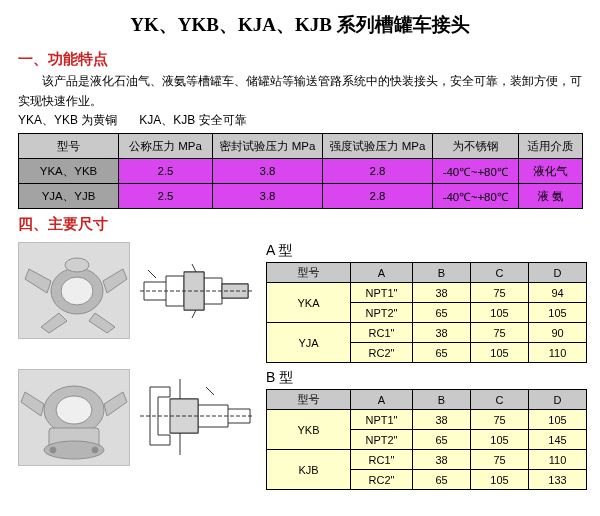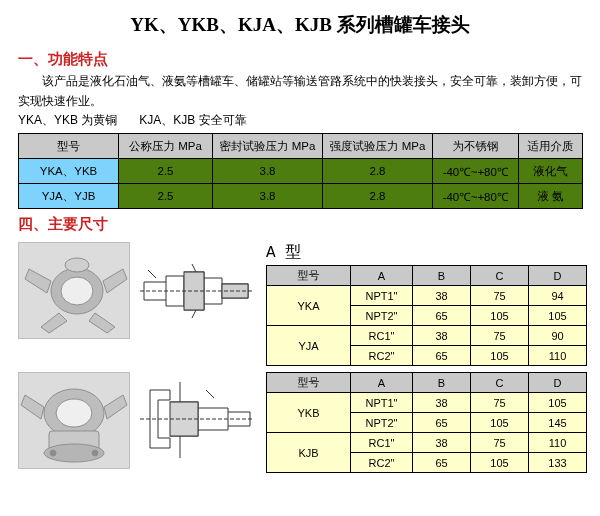--- a/index.html
+++ b/index.html
@@ -66,24 +66,24 @@
     border: 1px solid #000;
     text-align: center;
     height: 24px;
     padding: 0 2px;
     font-weight: normal;
   }
   table.perf thead th {
     background: #c9c9c9;
   }
   table.perf tbody td {
-    background: #4d7c0f;
+    background: #d946ef;
   }
   table.perf tbody td.first {
-    background: #7dd3fc;
+    background: #a3a3a3;
   }
 
   
   .figs {
     position: relative;
     margin-top: 8px;
     padding-left: 18px;
   }
   .row {
     display: flex;
@@ -103,23 +103,23 @@
     height: 95px;
     background: #fff;
     position: relative;
     margin-left: 6px;
     overflow: hidden;
   }
   .tbl-wrap {
     margin-left: 10px;
   }
   .tbl-label {
-    font-size: 16px;
+    font-size: 14px;
     margin-bottom: 2px;
-    font-family: Liberation Mono, monospace;
+    font-family: Liberation Sans, sans-serif;
   }
   table.dim {
     border-collapse: collapse;
     width: 320px;
     font-size: 11px;
     table-layout: fixed;
   }
   table.dim th, table.dim td {
     border: 1px solid #000;
     text-align: center;
@@ -321,20 +321,21 @@
           <g fill="#d5d5d5" stroke="#333" stroke-width="1">
             <rect x="34" y="30" width="28" height="34"></rect>
           </g>
           <g stroke="#333" stroke-width="1" stroke-dasharray="4 2">
             <line x1="4" y1="47" x2="118" y2="47"></line>
           </g>
         </svg>
       </div>
 
       <div class="tbl-wrap">
+        <div class="tbl-label">B 型</div>
         <table class="dim">
           <colgroup>
             <col class="c0">
               <col class="c1">
               <col class="c2">
               <col class="c3">
               <col class="c4">
           </colgroup>
           <thead>
             <tr>

